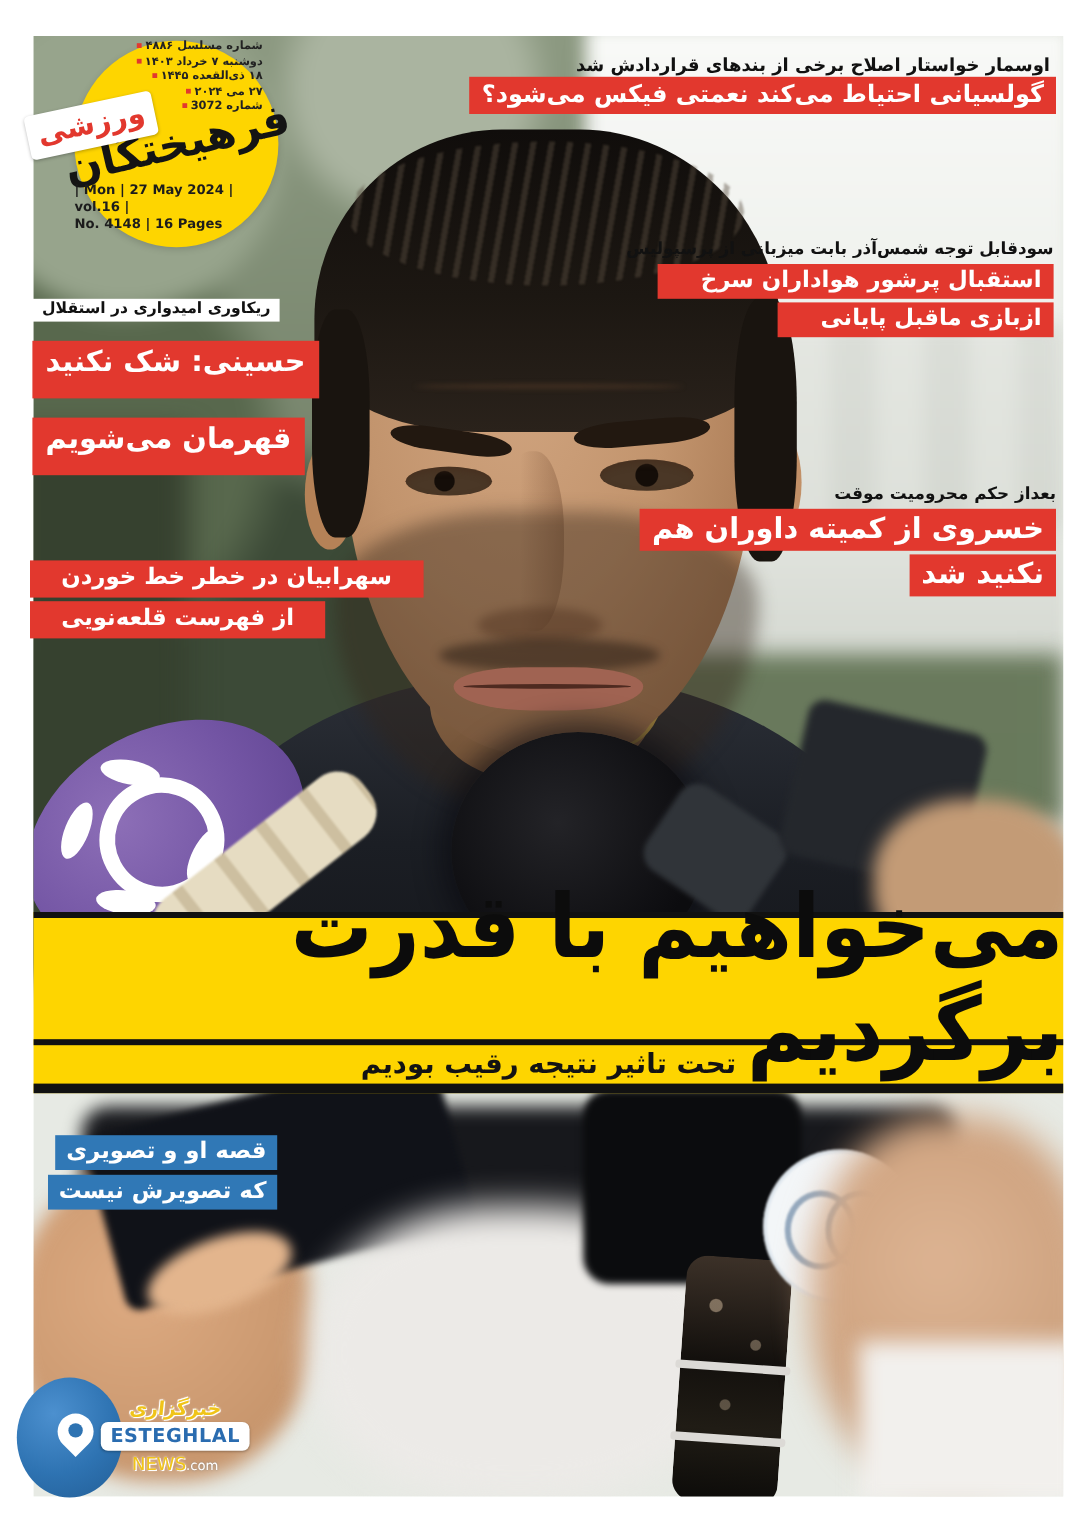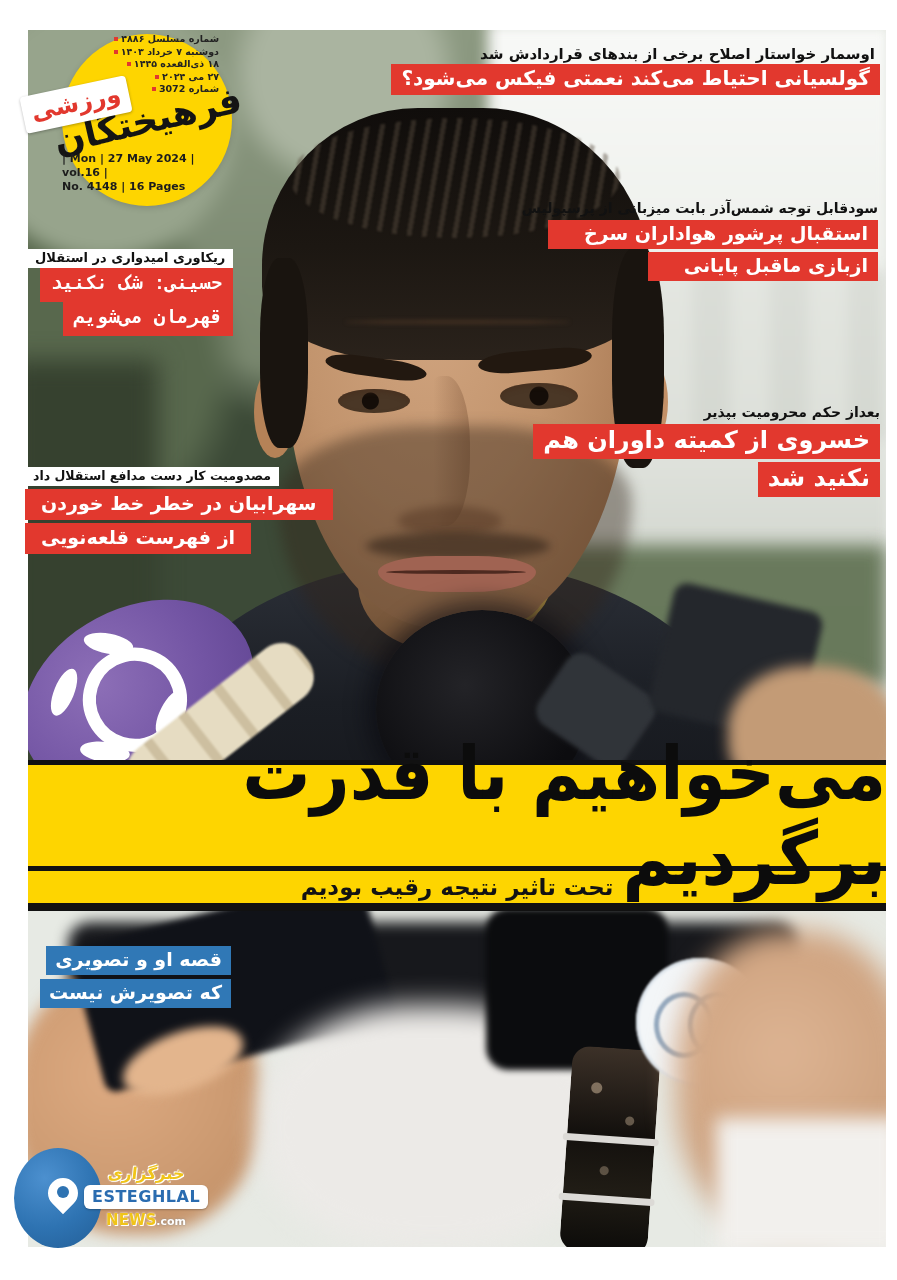--- a/index.html
+++ b/index.html
@@ -141,26 +141,26 @@
   .dates .bullet{display:inline-block;width:4px;height:4px;background:#e2382e;margin:0 3px 1px 0;}
   
   .tr-kicker{right:22px;top:45px;font-size:15px;font-weight:bold;color:#111;}
   .tr-title{right:17px;top:64px;font-size:20px;}
   .r2{right:19px;top:200px;align-items:flex-end;gap:3px;}
   .r2 .k{font-size:14px;font-weight:bold;color:#111;margin-bottom:1px;direction:rtl;}
   .r2 .chip{font-size:19px;padding-left:36px;}
   .r3{right:17px;top:404px;align-items:flex-end;gap:3px;}
   .r3 .k{font-size:14px;font-weight:bold;color:#111;margin-bottom:1px;direction:rtl;}
   .r3 .chip{font-size:24px;}
-  .l1{left:27px;top:249px;align-items:flex-end;gap:0;}
+  .l1{left:27px;top:249px;align-items:flex-start;gap:16px;}
   .l1 .chip-white{font-size:13px;}
-  .l1 .chip{font-size:19px;padding:3px 11px 7px;font-family:Liberation Mono, monospace;}
+  .l1 .chip{font-size:24px;padding:3px 11px 17px;}
   .l2{left:25px;top:467px;align-items:flex-start;gap:3px;}
   .l2 .chip-white{font-size:12.5px;}
-  .l2 .chip{font-size:19px;padding:3px 16px 6px;}
+  .l2 .chip{font-size:19px;padding:3px 26px 6px;}
   
   .banner{position:absolute;left:28px;top:760px;width:858px;z-index:10;background:#fed500;}
   .banner .rule{height:5px;background:#111;}
   .banner .rule-b{height:8px;background:#111;}
   .b-kicker{height:27px;display:flex;align-items:center;justify-content:center;
     font-size:17px;font-weight:bold;color:#131313;direction:rtl;}
   .b-main{height:101px;display:flex;align-items:center;justify-content:center;
     font-size:68px;font-weight:bold;color:#0c0c0c;direction:rtl;letter-spacing:-2px;
     transform:scaleY(1.08);}
   .b-sub{height:32px;display:flex;align-items:center;justify-content:center;
@@ -181,21 +181,21 @@
   .wm-ball .arc2{position:absolute;left:-18px;top:44px;width:70px;height:66px;border:8px solid #eaf1f8;
     border-color:transparent transparent #eaf1f8 #eaf1f8;border-radius:50%;transform:rotate(-14deg);}
   .wm-ball .pin{position:absolute;left:34px;top:30px;width:30px;height:30px;background:#fff;
     border-radius:50% 50% 50% 0;transform:rotate(-45deg);}
   .wm-ball .pin-hole{position:absolute;left:43px;top:38px;width:12px;height:12px;border-radius:50%;background:#2e73b2;}
   .wm-text{position:absolute;left:70px;top:18px;display:flex;flex-direction:column;align-items:center;gap:2px;}
   .wm-agency{color:#f0c419;font-size:16px;font-weight:bold;transform:skewX(-6deg);
     text-shadow:0 0 2px #fff,0 0 2px #fff,1px 1px 0 #fff,-1px -1px 0 #fff;direction:rtl;}
   .wm-brand{background:#fff;border-radius:6px;padding:2px 8px 3px;color:#2a6cb0;
     font-size:16px;font-weight:bold;letter-spacing:.5px;box-shadow:0 1px 2px rgba(0,0,0,.25);}
-  .wm-news{font-size:15px;font-weight:bold;color:#f0c419;
+  .wm-news{font-size:15px;font-weight:normal;color:#f0c419;
     text-shadow:0 0 2px #fff,1px 1px 0 #fff;}
   .wm-news .suffix{font-size:11px;color:#fff;text-shadow:0 0 2px #888;}
 </style>
 </head>
 <body>
 
 <div class="page">
 
   <div class="photo">
     <div class="bg-building"></div>
@@ -283,33 +283,32 @@
   <div class="ov tr-title chip">گولسیانی احتیاط می‌کند نعمتی فیکس می‌شود؟</div>
   <div class="ov tr-kicker rtl">اوسمار خواستار اصلاح برخی از بندهای قراردادش شد</div>
 
   <div class="ov col r2">
     <div class="k">سودقابل توجه شمس‌آذر بابت میزبانی از پرسپولیس</div>
     <div class="chip">استقبال پرشور هواداران سرخ</div>
     <div class="chip">ازبازی ماقبل پایانی</div>
   </div>
 
   <div class="ov col r3">
-    <div class="k">بعداز حکم محرومیت بپذیر</div>
+    <div class="k">بعداز حکم محرومیت موقت</div>
     <div class="chip">خسروی از کمیته داوران هم</div>
     <div class="chip">نکنید شد</div>
   </div>
 
   <div class="ov col l1">
     <div class="chip-white">ریکاوری امیدواری در استقلال</div>
     <div class="chip">حسینی: شک نکنید</div>
     <div class="chip">قهرمان می‌شویم</div>
   </div>
 
   <div class="ov col l2">
-    <div class="chip-white">مصدومیت کار دست مدافع استقلال داد</div>
     <div class="chip">سهرابیان در خطر خط خوردن</div>
     <div class="chip">از فهرست قلعه‌نویی</div>
   </div>
 
   <div class="banner">
     <div class="rule"></div>
     <div class="b-main">می‌خواهیم با قدرت برگردیم</div>
     <div class="rule"></div>
     <div class="b-sub">تحت تاثیر نتیجه رقیب بودیم</div>
     <div class="rule-b"></div>

